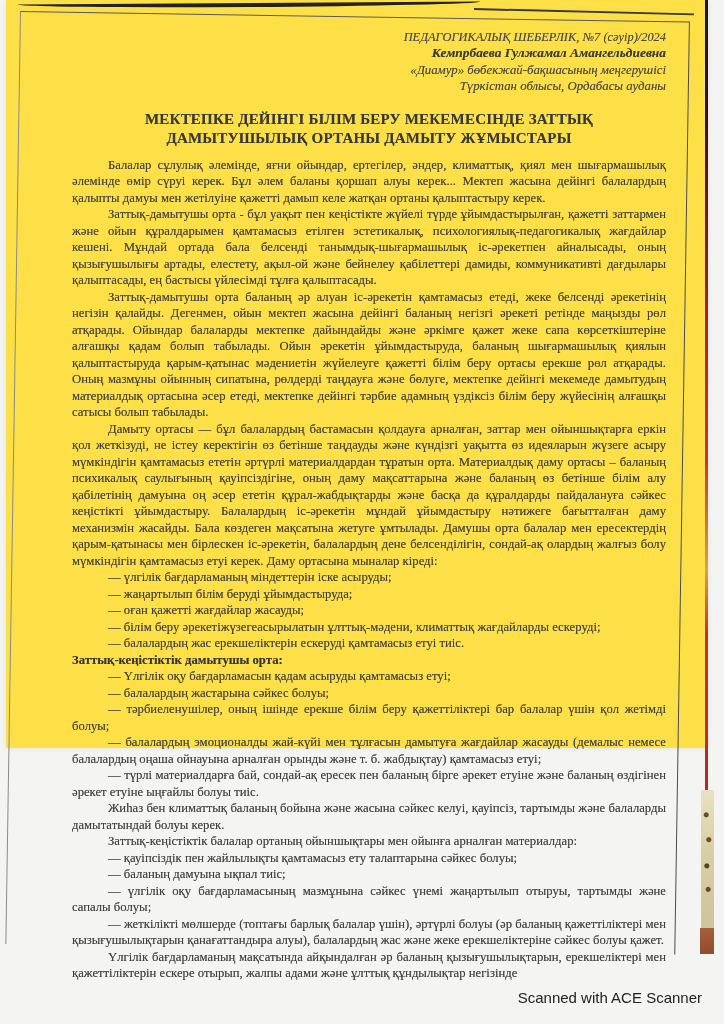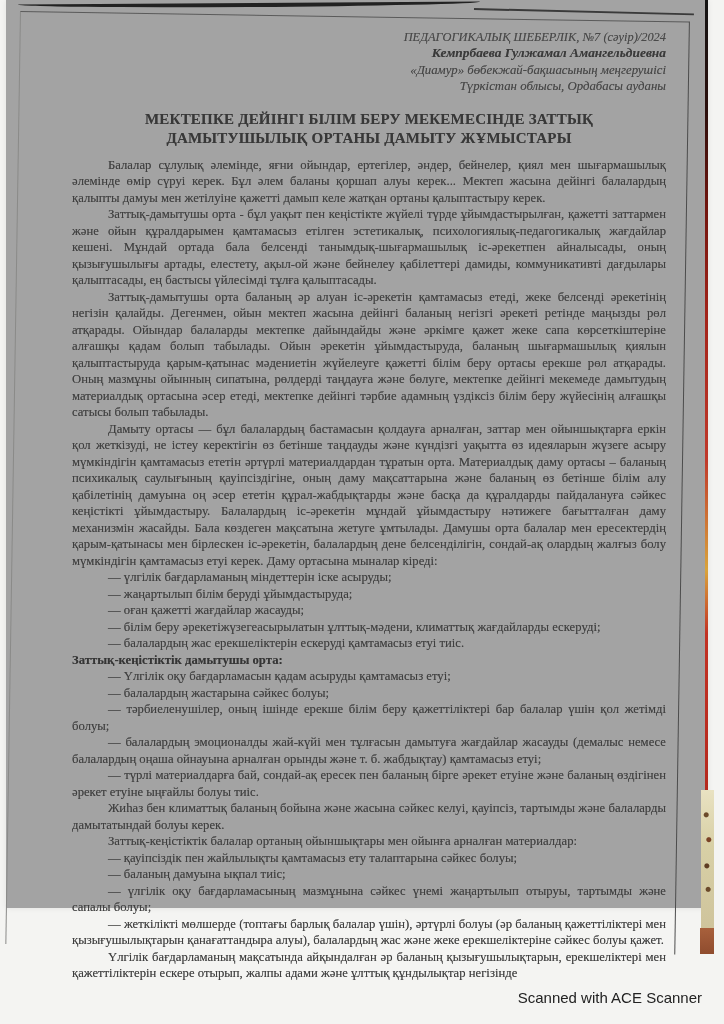--- a/index.html
+++ b/index.html
@@ -4,22 +4,22 @@
 <style>
   html,body{margin:0;padding:0;}
   body{
     width:724px;height:1024px;
     background:#f4f4f2;
     overflow:hidden;
     position:relative;
     font-family:"Liberation Serif", serif;
   }
   .paper{
-    position:absolute;left:6px;top:0;width:702px;height:908px;
-    background:#a3a3a3;
+    position:absolute;left:6px;top:0;width:702px;height:748px;
+    background:#fde047;
     box-shadow:0 0 6px rgba(0,0,0,0.08);
   }
   
   .top-edge{
     position:absolute;left:12px;top:3px;width:462px;height:4px;
     background:#222;border-radius:0 0 60% 60%/0 0 120% 120%;
     transform:rotate(-0.35deg);
   }
   .top-edge2{
     position:absolute;left:468px;top:8px;width:220px;height:2px;
@@ -98,21 +98,21 @@
 
     <div class="byline">
       <div class="author">Кемпрбаева Гулжамал Амангельдиевна</div>
       <div class="role">«Диамур» бөбекжай-бақшасының меңгерушісі</div>
       <div class="region">Түркістан облысы, Ордабасы ауданы</div>
     </div>
 
     <h1 class="doc-title">МЕКТЕПКЕ ДЕЙІНГІ БІЛІМ БЕРУ МЕКЕМЕСІНДЕ ЗАТТЫҚ ДАМЫТУШЫЛЫҚ ОРТАНЫ ДАМЫТУ ЖҰМЫСТАРЫ</h1>
 
     <div class="body-text">
-      <p>Балалар сұлулық әлемінде, яғни ойындар, ертегілер, әндер, бейнелер, қиял мен шығармашылық әлемінде өмір сүруі керек. Бұл әлем баланы қоршап алуы керек... Мектеп жасына дейінгі балалардың қалыпты дамуы мен жетілуіне қажетті дамып келе жатқан ортаны қалыптастыру керек.</p>
+      <p>Балалар сұлулық әлемінде, яғни ойындар, ертегілер, әндер, климаттық, қиял мен шығармашылық әлемінде өмір сүруі керек. Бұл әлем баланы қоршап алуы керек... Мектеп жасына дейінгі балалардың қалыпты дамуы мен жетілуіне қажетті дамып келе жатқан ортаны қалыптастыру керек.</p>
       <p>Заттық-дамытушы орта - бұл уақыт пен кеңістікте жүйелі түрде ұйымдастырылған, қажетті заттармен және ойын құралдарымен қамтамасыз етілген эстетикалық, психологиялық-педагогикалық жағдайлар кешені. Мұндай ортада бала белсенді танымдық-шығармашылық іс-әрекетпен айналысады, оның қызығушылығы артады, елестету, ақыл-ой және бейнелеу қабілеттері дамиды, коммуникативті дағдылары қалыптасады, ең бастысы үйлесімді тұлға қалыптасады.</p>
       <p>Заттық-дамытушы орта баланың әр алуан іс-әрекетін қамтамасыз етеді, жеке белсенді әрекетінің негізін қалайды. Дегенмен, ойын мектеп жасына дейінгі баланың негізгі әрекеті ретінде маңызды рөл атқарады. Ойындар балаларды мектепке дайындайды және әркімге қажет жеке сапа көрсеткіштеріне алғашқы қадам болып табылады. Ойын әрекетін ұйымдастыруда, баланың шығармашылық қиялын қалыптастыруда қарым-қатынас мәдениетін жүйелеуге қажетті білім беру ортасы ерекше рөл атқарады. Оның мазмұны ойынның сипатына, рөлдерді таңдауға және бөлуге, мектепке дейінгі мекемеде дамытудың материалдық ортасына әсер етеді, мектепке дейінгі тәрбие адамның үздіксіз білім беру жүйесінің алғашқы сатысы болып табылады.</p>
       <p>Дамыту ортасы — бұл балалардың бастамасын қолдауға арналған, заттар мен ойыншықтарға еркін қол жеткізуді, не істеу керектігін өз бетінше таңдауды және күндізгі уақытта өз идеяларын жүзеге асыру мүмкіндігін қамтамасыз ететін әртүрлі материалдардан тұратын орта. Материалдық даму ортасы – баланың психикалық саулығының қауіпсіздігіне, оның даму мақсаттарына және баланың өз бетінше білім алу қабілетінің дамуына оң әсер ететін құрал-жабдықтарды және басқа да құралдарды пайдалануға сәйкес кеңістікті ұйымдастыру. Балалардың іс-әрекетін мұндай ұйымдастыру нәтижеге бағытталған даму механизмін жасайды. Бала көздеген мақсатына жетуге ұмтылады. Дамушы орта балалар мен ересектердің қарым-қатынасы мен бірлескен іс-әрекетін, балалардың дене белсенділігін, сондай-ақ олардың жалғыз болу мүмкіндігін қамтамасыз етуі керек. Даму ортасына мыналар кіреді:</p>
       <p>— үлгілік бағдарламаның міндеттерін іске асыруды;</p>
       <p>— жаңартылып білім беруді ұйымдастыруда;</p>
       <p>— оған қажетті жағдайлар жасауды;</p>
       <p>— білім беру әрекетіжүзегеасырылатын ұлттық-мәдени, климаттық жағдайларды ескеруді;</p>
       <p>— балалардың жас ерекшеліктерін ескеруді қамтамасыз етуі тиіс.</p>
       <p class="bold no-indent">Заттық-кеңістіктік дамытушы орта:</p>
       <p>— Үлгілік оқу бағдарламасын қадам асыруды қамтамасыз етуі;</p>

